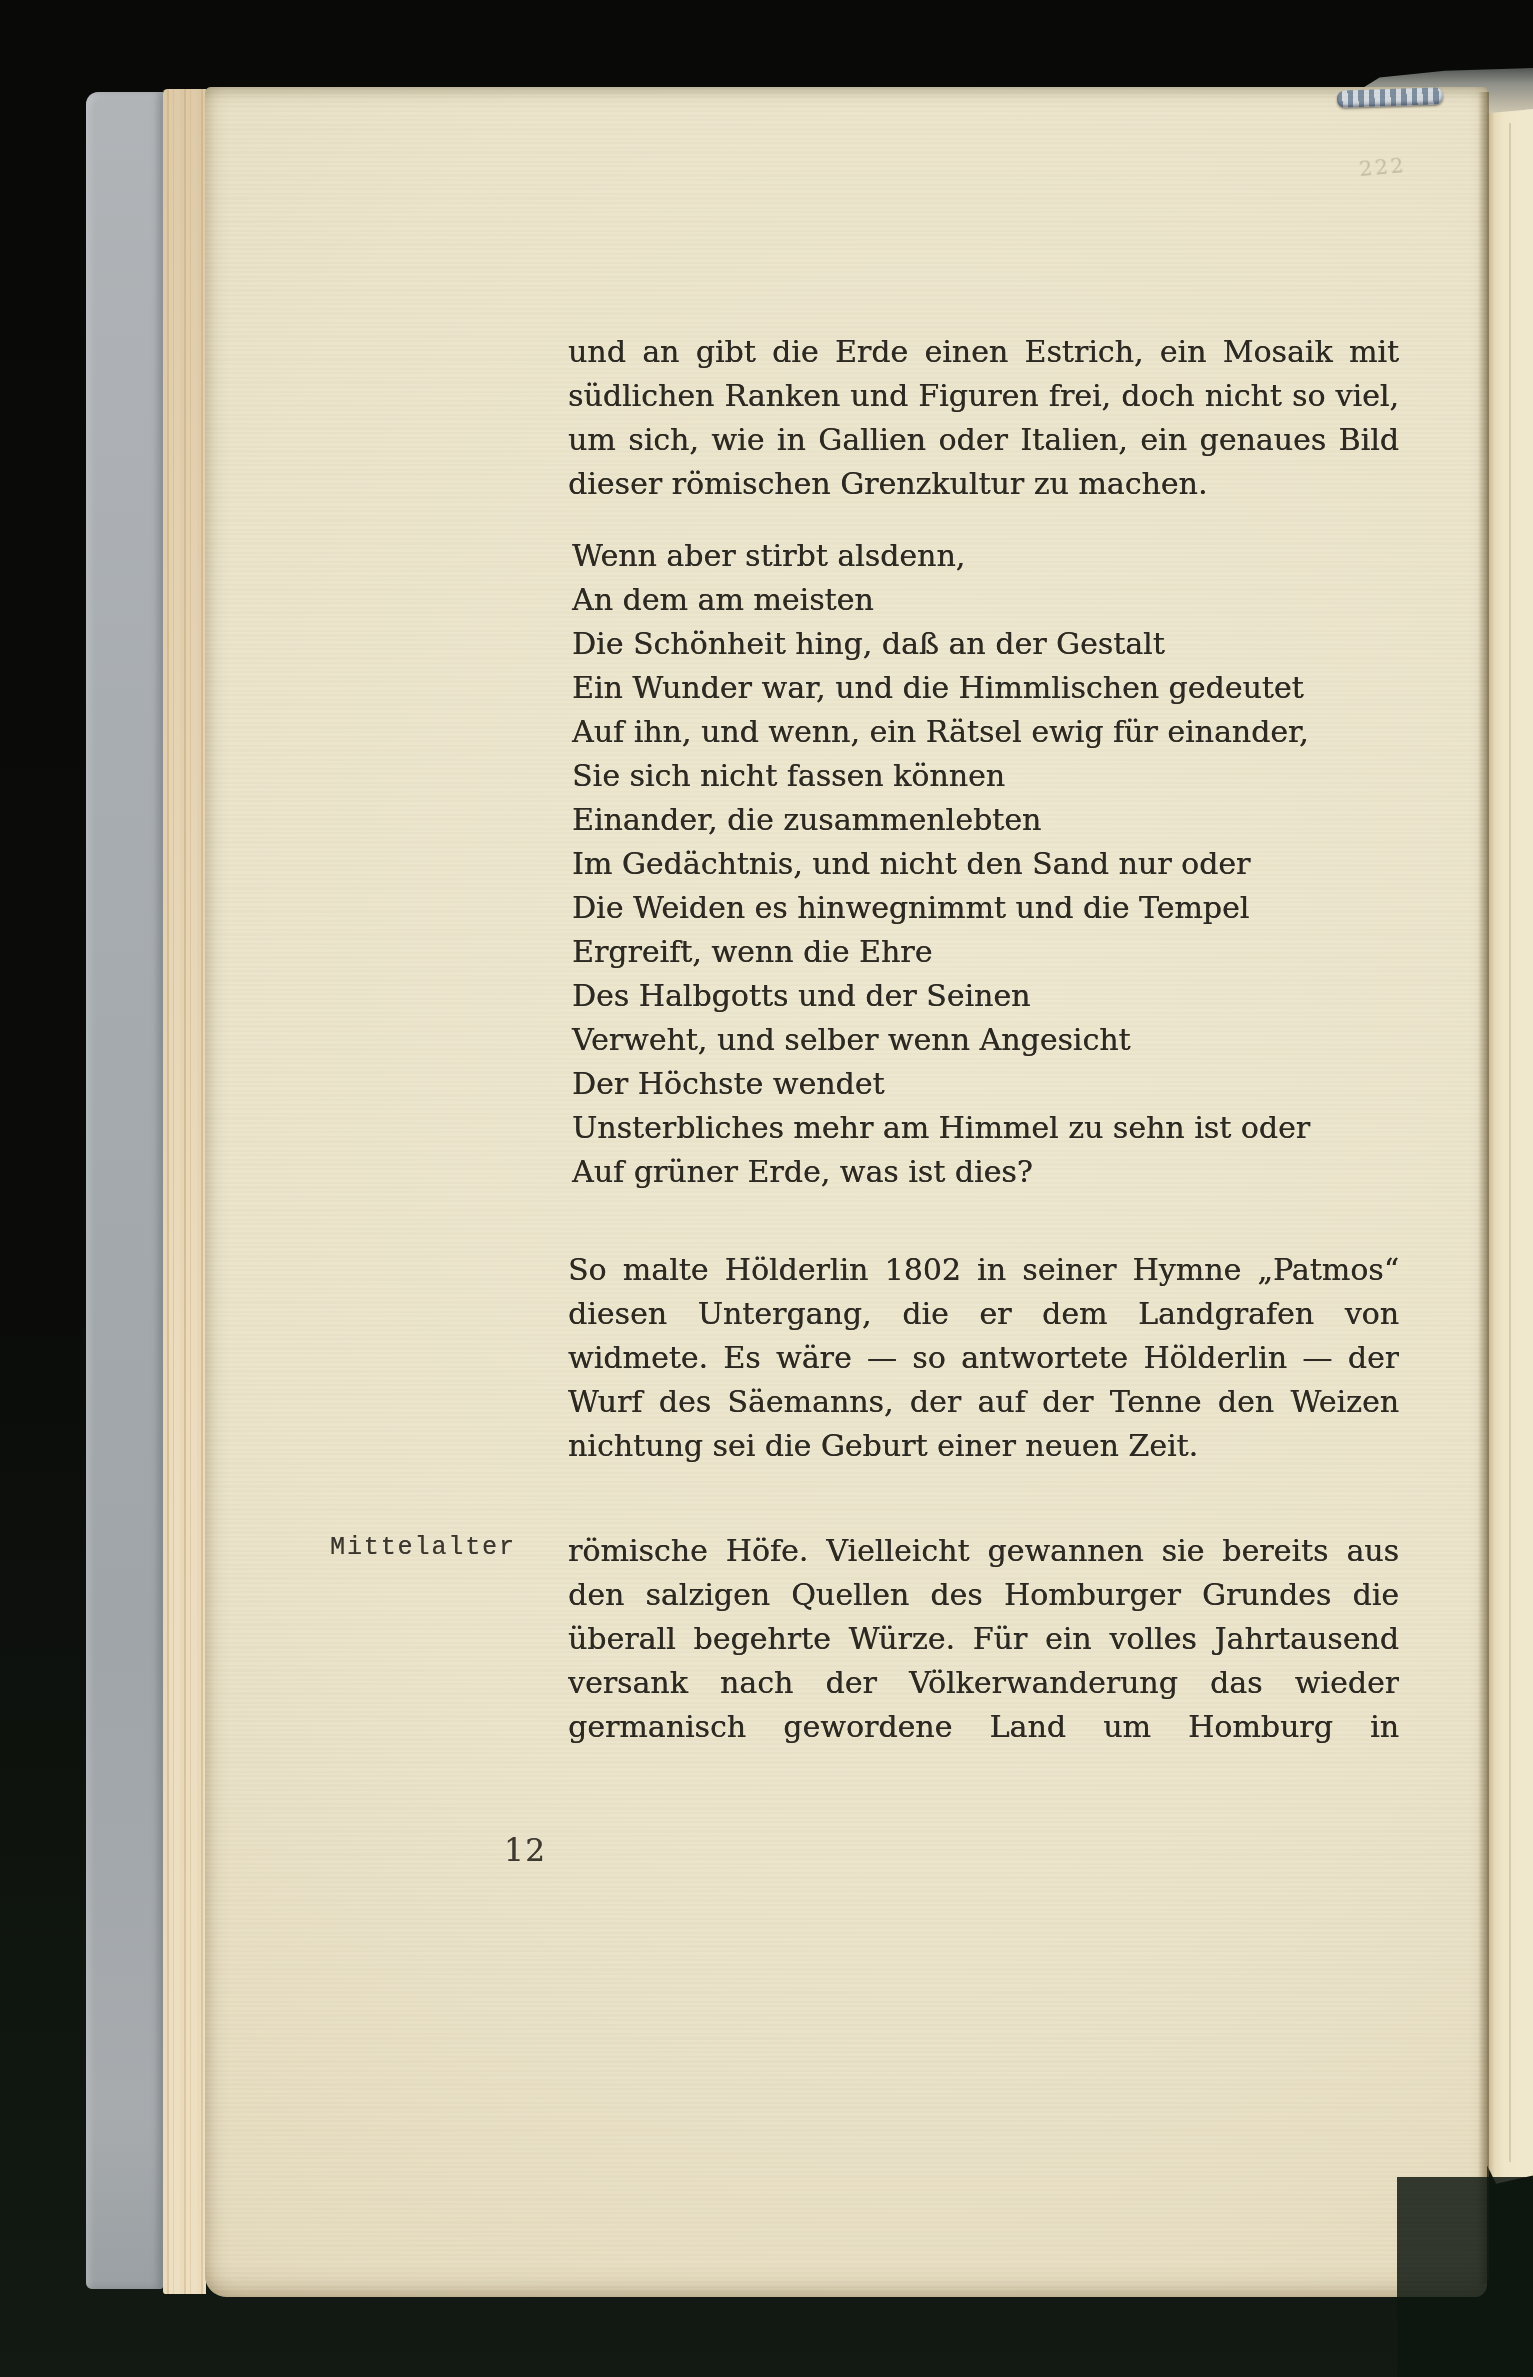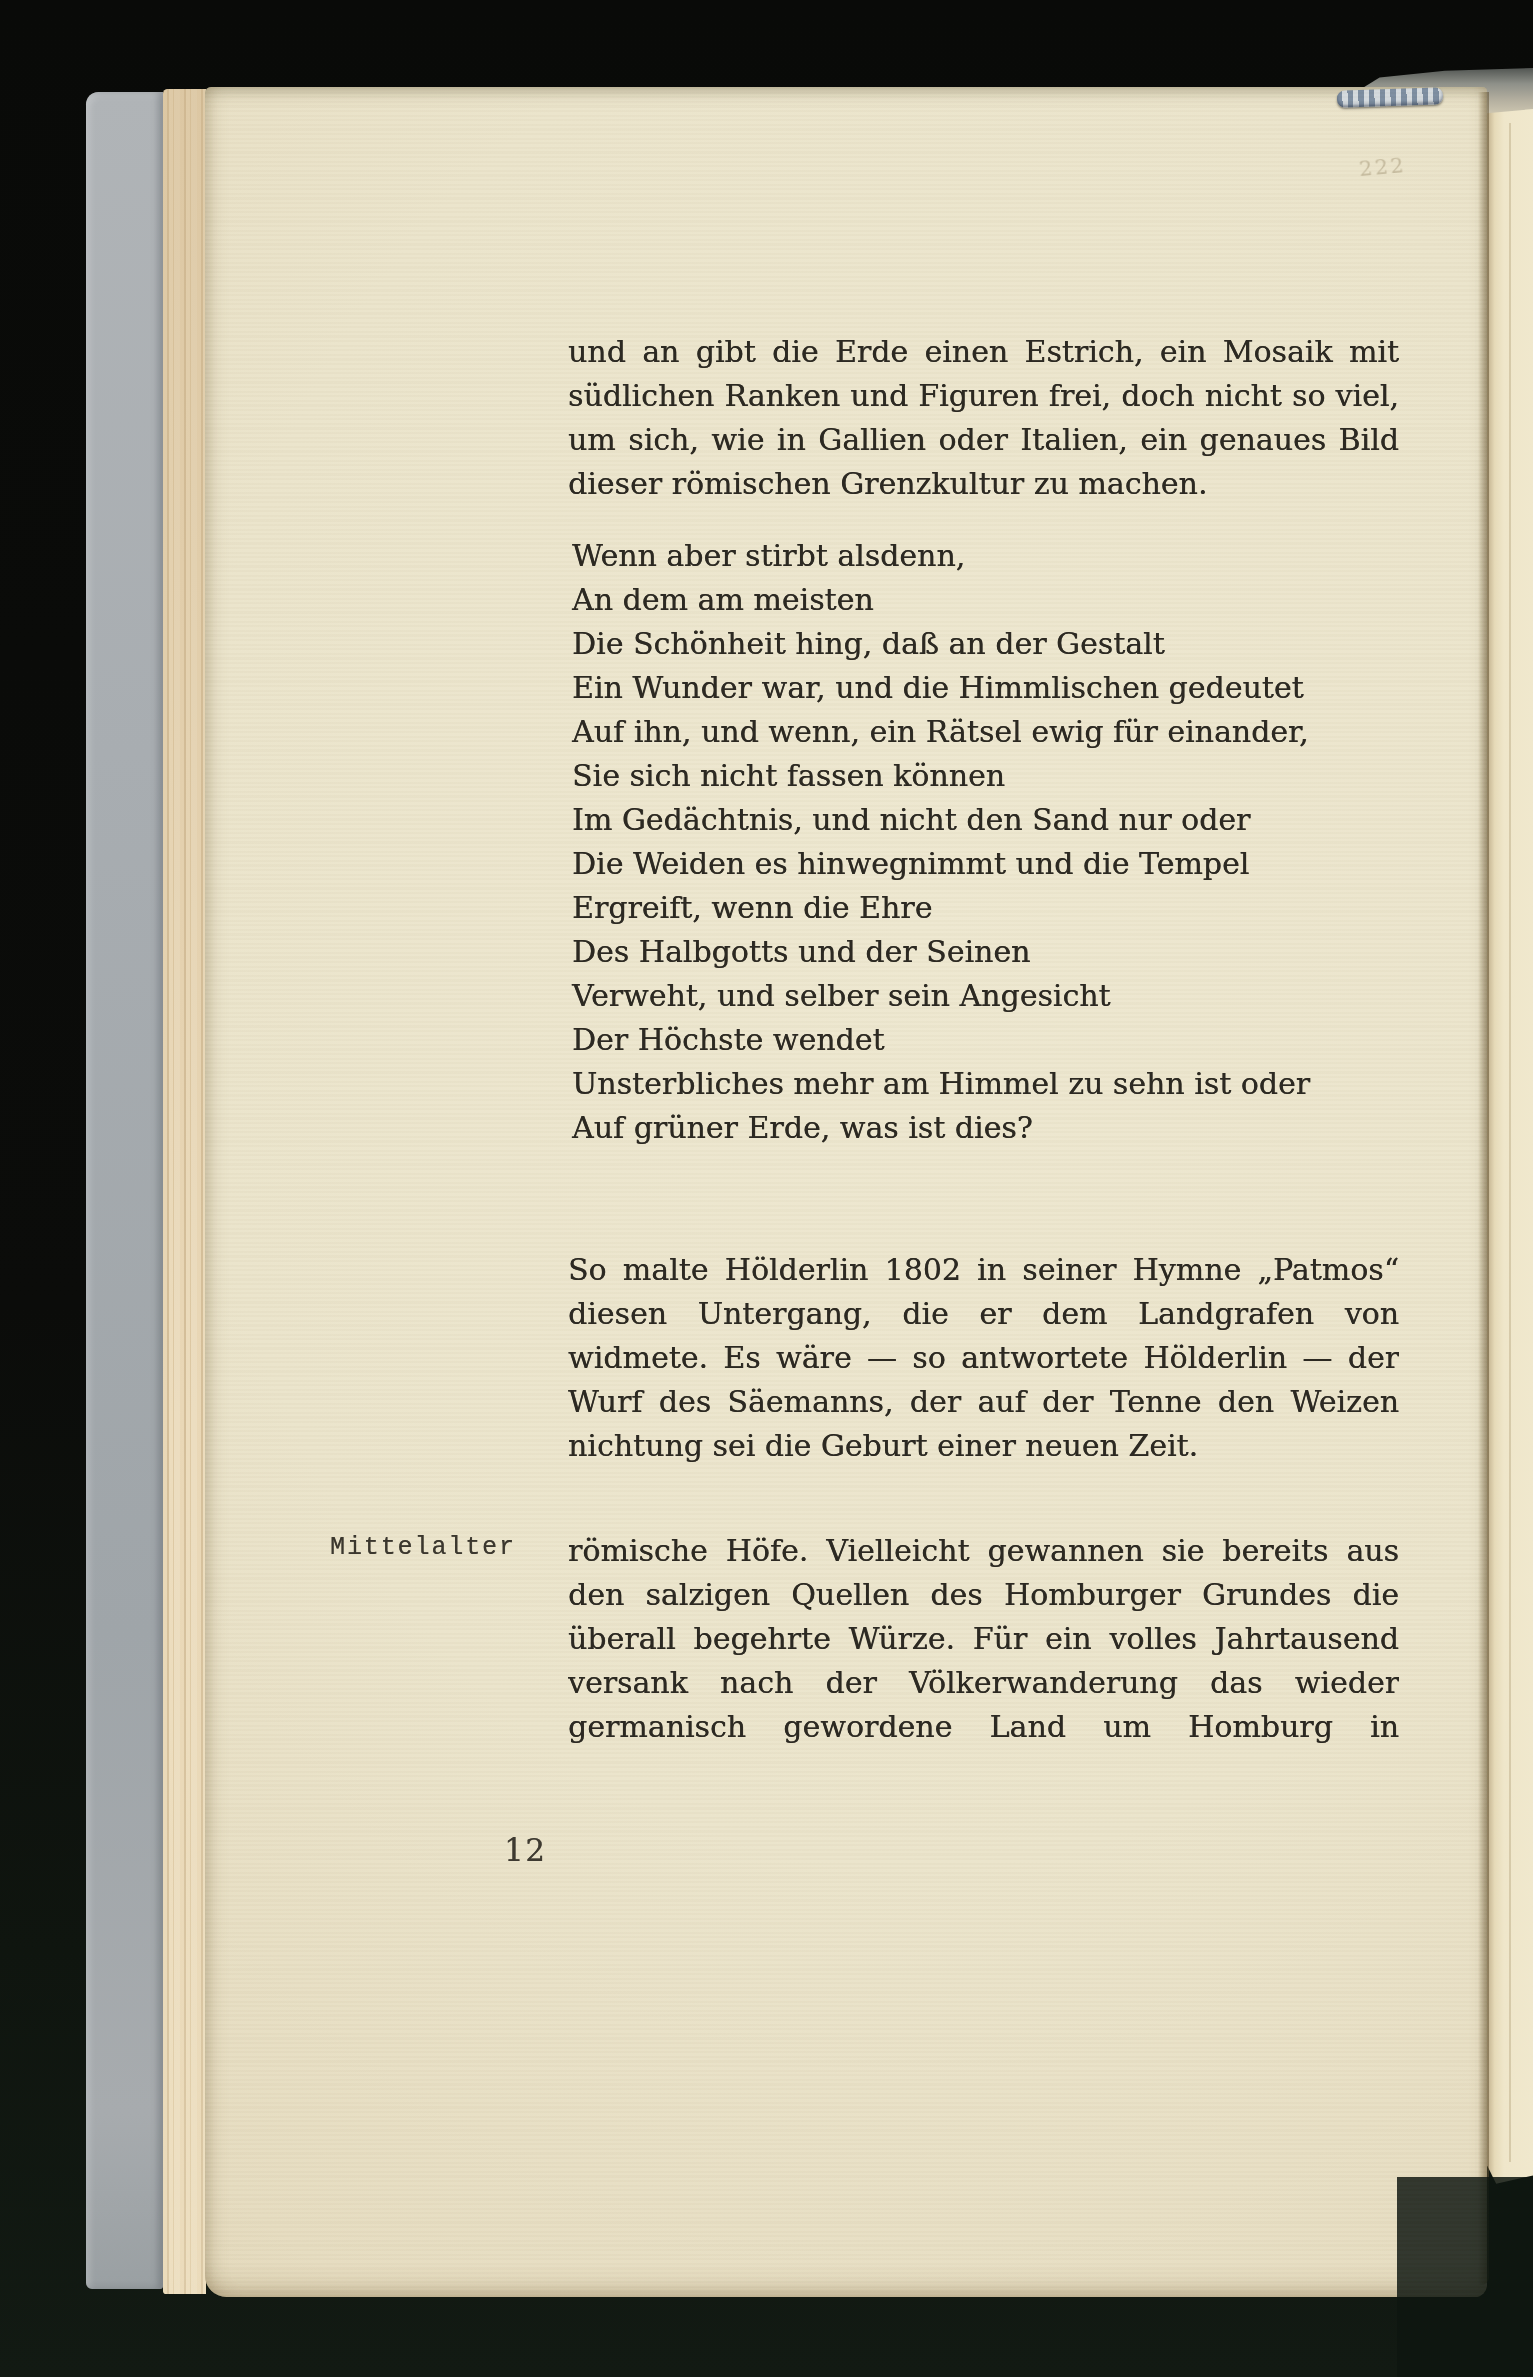--- a/index.html
+++ b/index.html
@@ -115,25 +115,26 @@
     <div class="jline end">dieser römischen Grenzkultur zu machen.</div>
   </div>
 
   <div class="textblock" style="left:572px;top:534px;width:920px;">
     <div class="pline">Wenn aber stirbt alsdenn,</div>
     <div class="pline">An dem am meisten</div>
     <div class="pline">Die Schönheit hing, daß an der Gestalt</div>
     <div class="pline">Ein Wunder war, und die Himmlischen gedeutet</div>
     <div class="pline">Auf ihn, und wenn, ein Rätsel ewig für einander,</div>
     <div class="pline">Sie sich nicht fassen können</div>
+    <div class="pline">Einander, die zusammenlebten</div>
     <div class="pline">Im Gedächtnis, und nicht den Sand nur oder</div>
     <div class="pline">Die Weiden es hinwegnimmt und die Tempel</div>
     <div class="pline">Ergreift, wenn die Ehre</div>
     <div class="pline">Des Halbgotts und der Seinen</div>
-    <div class="pline">Verweht, und selber sein Angesicht</div>
+    <div class="pline">Verweht, und selber wenn Angesicht</div>
     <div class="pline">Der Höchste wendet</div>
     <div class="pline">Unsterbliches mehr am Himmel zu sehn ist oder</div>
     <div class="pline">Auf grüner Erde, was ist dies?</div>
   </div>
 
   <div class="textblock" style="left:520px;top:1248px;width:879px;">
     <div class="jline">So malte Hölderlin 1802 in seiner Hymne „Patmos“</div>
     <div class="jline">diesen Untergang, die er dem Landgrafen von Homburg</div>
     <div class="jline">widmete. Es wäre — so antwortete Hölderlin — der</div>
     <div class="jline">Wurf des Säemanns, der auf der Tenne den Weizen</div>

